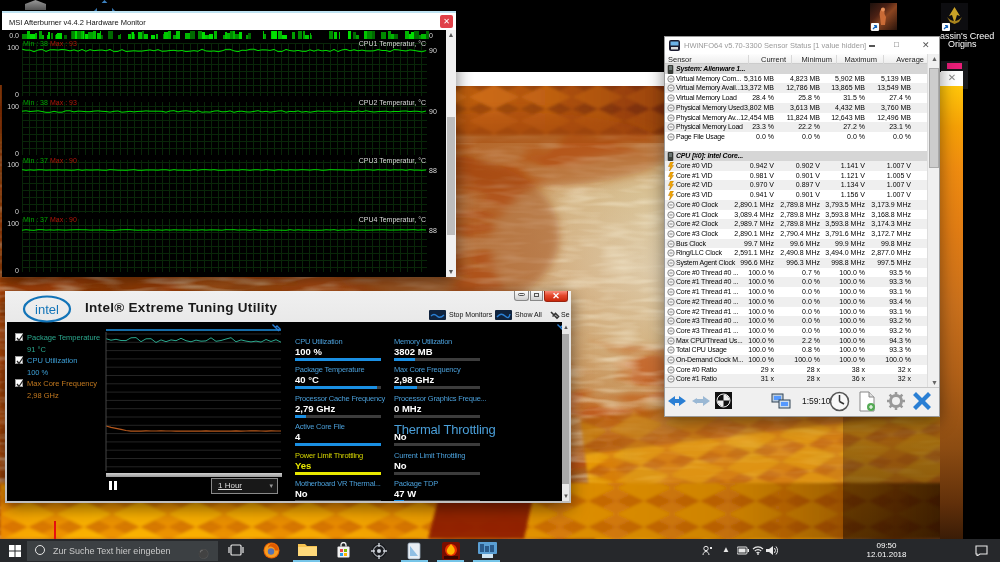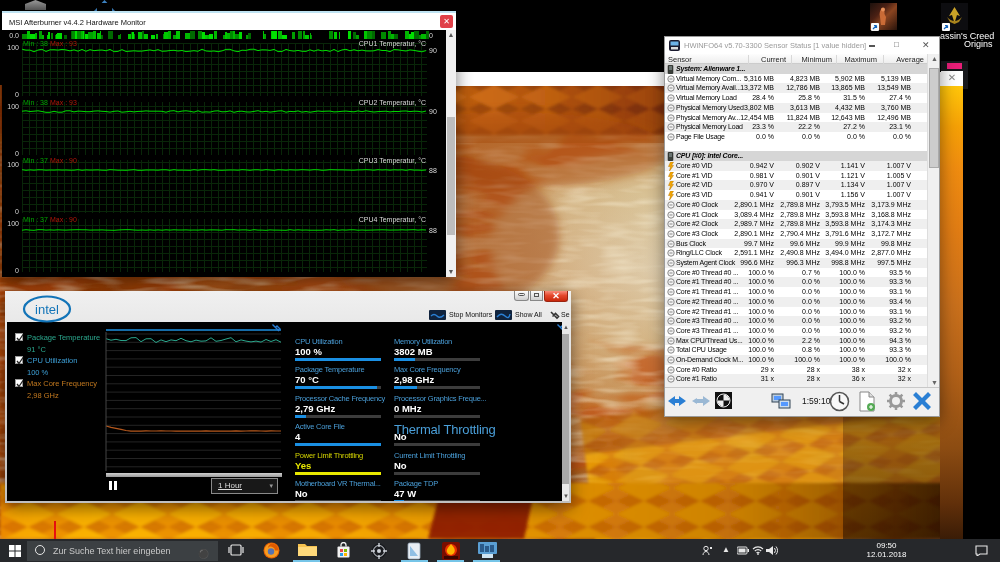--- a/index.html
+++ b/index.html
@@ -168,21 +168,21 @@
     <svg width="27" height="27">
         <path d="M13.5 4 L19 13 L16 12 L13.5 20 L11 12 L8 13 Z" fill="#c9a227"></path>
         <path d="M6 14 Q13.5 22 21 14 L18 19 L13.5 21 L9 19 Z" fill="#a8831c"></path>
       </svg>
   </div>
   <div class="dicon" style="left:942px;top:23px;width:8px;height:8px;background:#fff;border-radius:1px;">
       <svg width="8" height="8" style="display:block">
         <path d="M2 6 L5.5 2.5 M5.5 2.5 L5.5 5 M5.5 2.5 L3 2.5" stroke="#1566c0" stroke-width="1.2" fill="none"></path>
       </svg>
     </div>
-  <div id="dlabel1">assin's Creed<br><span style="margin-left:24px;">Origins</span></div>
+  <div id="dlabel1">assin's Creed<br><span style="margin-left:8px;">Origins</span></div>
   <div class="dicon" style="left:941px;top:61px;width:27px;height:28px;background:#17181c;"></div>
   <div class="dicon" style="left:947px;top:63px;width:15px;height:6px;background:#e81e78;"></div>
   <div class="dicon" style="left:941px;top:71px;width:22px;height:15px;background:#fff;color:#888;font-size:10px;text-align:center;line-height:14px;">✕</div>
   <div class="dicon" style="left:940px;top:86px;width:23px;height:453px;background:linear-gradient(180deg,#ffc60a 0%,#f5a006 9%,#ef8c10 18%,#e07c14 32%,#c9701c 48%,#b06018 64%,#8c4c12 80%,#62300a 92%,#3a1c06 100%);"></div>
 
   <div id="msi" class="abs" style="left:2px;top:11px;width:454px;height:266px;background:#000;box-shadow:0 5px 16px rgba(0,0,0,.5);">
     <div class="abs" style="left:0;top:0;width:100%;height:19px;background:#fff;border-top:2px solid #bfe3f2;">
       <span style="position:absolute;left:7px;top:5px;font-size:7.5px;color:#111;">MSI Afterburner v4.4.2 Hardware Monitor</span>
       <span style="position:absolute;right:3px;top:2px;width:13px;height:13px;background:#e04048;border-radius:2px;color:#fff;font-size:8px;text-align:center;line-height:13px;">✕</span>
     </div>
@@ -383,21 +383,21 @@
         </svg>
 <span class="abs" style="left:99px;top:151px;width:176px;height:4px;background:linear-gradient(#cfcfcf,#9a9a9a);"></span>
 <span class="abs" style="left:102px;top:159px;width:3px;height:9px;background:#fff;"></span>
 <span class="abs" style="left:107px;top:159px;width:3px;height:9px;background:#fff;"></span>
 <span class="abs" style="left:204px;top:156px;width:67px;height:16px;background:#181818;border:1px solid #8a8a8a;color:#ddd;font-size:8px;line-height:14px;text-decoration:underline;"><span style="margin-left:6px;">1 Hour</span><span style="position:absolute;right:4px;top:0px;color:#999;font-size:7px;">▾</span></span>
 <span class="abs" style="left:288px;top:15px;font-size:7.5px;color:#4a9fd9;letter-spacing:-.2px;">CPU Utilization</span>
         <span class="abs" style="left:288px;top:24px;font-size:9.5px;font-weight:bold;color:#fff;">100 %</span>
         <span class="abs" style="left:288px;top:36px;width:86px;height:2.5px;background:#3c3c3c;"></span>
         <span class="abs" style="left:288px;top:36px;width:86px;height:2.5px;background:#1a8fe3;"></span>
         <span class="abs" style="left:288px;top:43px;font-size:7.5px;color:#4a9fd9;letter-spacing:-.2px;">Package Temperature</span>
-        <span class="abs" style="left:288px;top:52px;font-size:9.5px;font-weight:bold;color:#fff;">70 °C</span>
+        <span class="abs" style="left:288px;top:52px;font-size:9.5px;font-weight:bold;color:#fff;">40 °C</span>
         <span class="abs" style="left:288px;top:64px;width:86px;height:2.5px;background:#3c3c3c;"></span>
         <span class="abs" style="left:288px;top:64px;width:82px;height:2.5px;background:#1a8fe3;"></span>
         <span class="abs" style="left:288px;top:72px;font-size:7.5px;color:#4a9fd9;letter-spacing:-.2px;">Processor Cache Frequency</span>
         <span class="abs" style="left:288px;top:81px;font-size:9.5px;font-weight:bold;color:#fff;">2,79 GHz</span>
         <span class="abs" style="left:288px;top:93px;width:86px;height:2.5px;background:#3c3c3c;"></span>
         <span class="abs" style="left:288px;top:93px;width:11px;height:2.5px;background:#1a8fe3;"></span>
         <span class="abs" style="left:288px;top:100px;font-size:7.5px;color:#4a9fd9;letter-spacing:-.2px;">Active Core File</span>
         <span class="abs" style="left:288px;top:109px;font-size:9.5px;font-weight:bold;color:#fff;">4</span>
         <span class="abs" style="left:288px;top:121px;width:86px;height:2.5px;background:#3c3c3c;"></span>
         <span class="abs" style="left:288px;top:121px;width:86px;height:2.5px;background:#1a8fe3;"></span>
@@ -432,20 +432,21 @@
         <span class="abs" style="left:555px;top:0;width:8px;height:179px;background:#e8e8e8;">
 <span class="abs" style="left:1px;top:2px;font-size:6px;color:#555;">▲</span>
 <span class="abs" style="left:0px;top:12px;width:8px;height:150px;background:#a8a8a8;"></span>
 <span class="abs" style="left:1px;bottom:2px;font-size:6px;color:#555;">▼</span>
         </span>
       </div>
     <svg class="abs" style="left:17px;top:4px;" width="50" height="28">
         <ellipse cx="25" cy="14" rx="23" ry="12.5" fill="none" stroke="#1274b8" stroke-width="2.2"></ellipse>
         <text x="25" y="19" font-size="13" fill="#1274b8" text-anchor="middle" font-family="Liberation Sans">intel</text>
       </svg>
+    <span class="abs" style="left:80px;top:9px;font-size:13.5px;font-weight:bold;color:#1a1a1a;letter-spacing:.3px;">Intel® Extreme Tuning Utility</span>
     <span class="abs" style="left:509px;top:0;width:15px;height:10px;background:linear-gradient(#fdfdfd,#cfcfcf);border:1px solid #888;border-top:none;border-radius:0 0 3px 3px;">
         <span style="position:absolute;left:3px;top:2px;width:7px;height:3px;border:1px solid #555;border-radius:2px;"></span>
       </span>
     <span class="abs" style="left:525px;top:0;width:13px;height:10px;background:linear-gradient(#fdfdfd,#cfcfcf);border:1px solid #888;border-top:none;">
         <span style="position:absolute;left:3px;top:2px;width:5px;height:4px;border:1px solid #555;"></span>
       </span>
     <span class="abs" style="left:539px;top:0;width:24px;height:11px;background:linear-gradient(#f98d7a,#e4482c 45%,#c8270a);border:1px solid #9a2410;border-top:none;border-radius:0 0 3px 3px;color:#fff;font-size:9px;font-weight:bold;text-align:center;line-height:10px;">✕</span>
     <span class="abs" style="left:424px;top:19px;width:17px;height:10px;background:#10233d;border-radius:1px;">
         <svg style="display:block" width="17" height="10">
           <path d="M2 6 Q5 3 8 6 T15 5" stroke="#2a7fd4" stroke-width="1.4" fill="none"></path>

